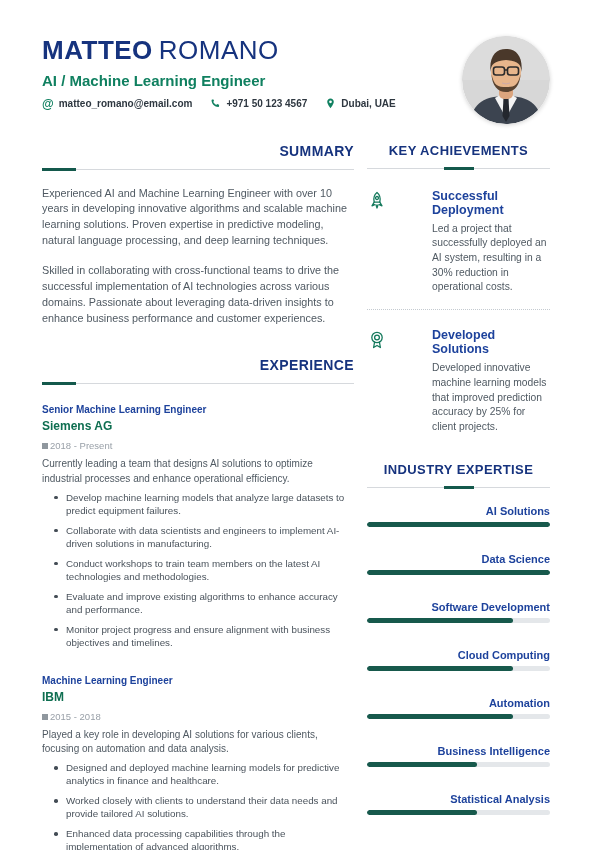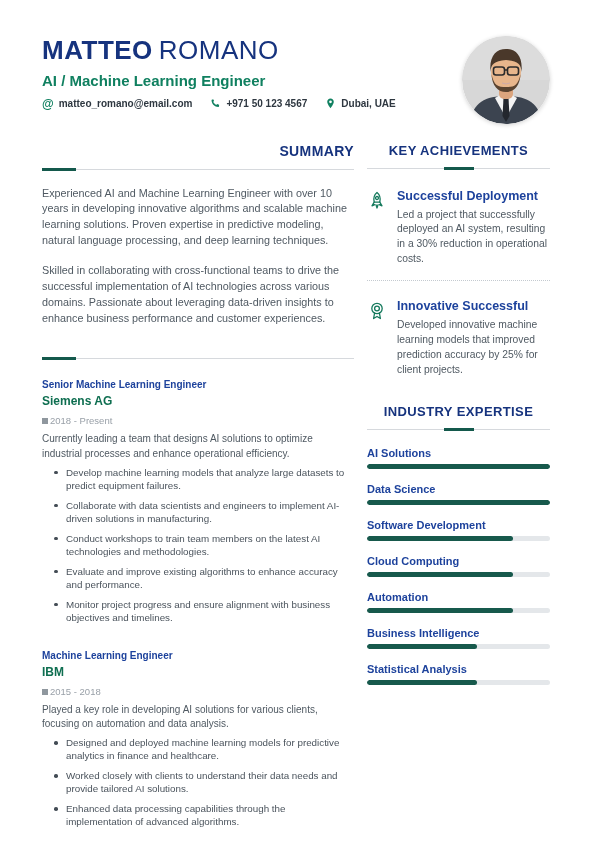--- a/index.html
+++ b/index.html
@@ -38,28 +38,28 @@
   .job-title { font-size:10px; font-weight:800; color:#1d429c; }
   .company { margin-top:4px; font-size:12px; font-weight:800; color:#0e6e50; }
   .dates { margin-top:7px; display:flex; align-items:center; gap:2px; font-size:9.5px; color:#99a0a8; }
   .date-sq { width:6px; height:6px; background:#8f979e; display:inline-block; }
   .job-desc { margin-top:6px; font-size:10px; line-height:1.42; color:#4f5962; }
   ul.bullets { margin-top:5px; list-style:none; }
   ul.bullets li { position:relative; padding-left:14px; margin:0 0 7px 10px; font-size:9.8px; line-height:1.33; color:#4a535c; }
   ul.bullets li::before { content:''; position:absolute; left:2px; top:5px; width:3.5px; height:3.5px; border-radius:50%; background:#434c55; }
 
   
-  .achv { display:grid; grid-template-columns:30px 1fr; margin-top:18px; }
+  .achv { display:grid; grid-template-columns:30px 1fr; margin-top:18px;gap:35px; }
   .achv-icon { padding-top:2px; }
   .achv-title { font-size:12.5px; font-weight:800; color:#1d429c; }
   .achv-text { margin-top:5px; font-size:10.3px; line-height:1.43; color:#4f5962; }
   .dotted-sep { border-top:1px dotted #c4cad0; margin:14px 0 0 0; }
   .section-expertise { margin-top:27px; }
   .skills { margin-top:15px; }
-  .skill { margin-bottom:14px; }
+  .skill { margin-bottom:26px;text-align:right; }
   .skill-label { font-size:11px; font-weight:800; color:#1d429c; }
   .skill-track { margin-top:5px; height:5px; border-radius:3px; background:#e4e7ea; overflow:hidden; }
   .skill-fill { height:100%; border-radius:3px; background:#17594c; }
 </style>
 </head>
 <body>
 
 <div class="page">
 
   <div>
@@ -132,20 +132,21 @@
       <section>
         <h2 class="section-title">SUMMARY</h2>
         <div class="rule">
             <span class="seg"></span>
           </div>
         <p class="para">Experienced AI and Machine Learning Engineer with over 10 years in developing innovative algorithms and scalable machine learning solutions. Proven expertise in predictive modeling, natural language processing, and deep learning techniques.</p>
         <p class="para">Skilled in collaborating with cross-functional teams to drive the successful implementation of AI technologies across various domains. Passionate about leveraging data-driven insights to enhance business performance and customer experiences.</p>
       </section>
 
       <section class="section-experience">
+        <h2 class="section-title">EXPERIENCE</h2>
         <div class="rule">
             <span class="seg"></span>
           </div>
 
         <div class="job">
           <div class="job-title">Senior Machine Learning Engineer</div>
           <div class="company">Siemens AG</div>
           <div class="dates">
             <span class="date-sq"></span>
             <span>2018 - Present</span>
@@ -205,21 +206,21 @@
 
         <div class="achv">
           <div class="achv-icon">
             <svg width="20" height="22" viewBox="0 0 20 22" fill="none" stroke="#14795c" stroke-width="1.3" stroke-linejoin="round" stroke-linecap="round">
               <circle cx="10" cy="7.5" r="5.2"></circle>
               <circle cx="10" cy="7.5" r="2.4"></circle>
               <path d="M7.6 12 L6.6 17.5 L10 15.5 L13.4 17.5 L12.4 12"></path>
             </svg>
           </div>
           <div>
-            <div class="achv-title">Innovative Successful</div>
+            <div class="achv-title">Developed Solutions</div>
             <div class="achv-text">Developed innovative machine learning models that improved prediction accuracy by 25% for client projects.</div>
           </div>
         </div>
       </section>
 
       <section class="section-expertise">
         <h2 class="section-title">INDUSTRY EXPERTISE</h2>
         <div class="rule">
             <span class="seg center"></span>
           </div>

